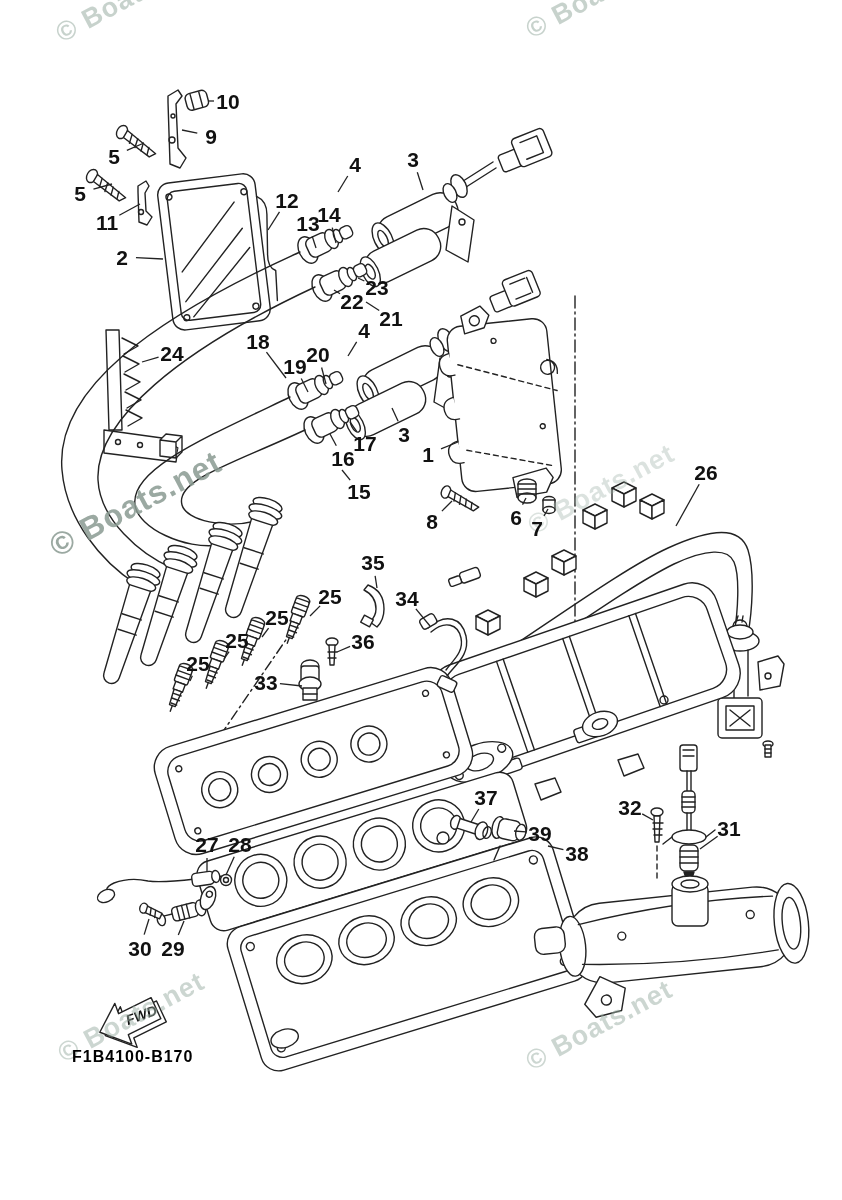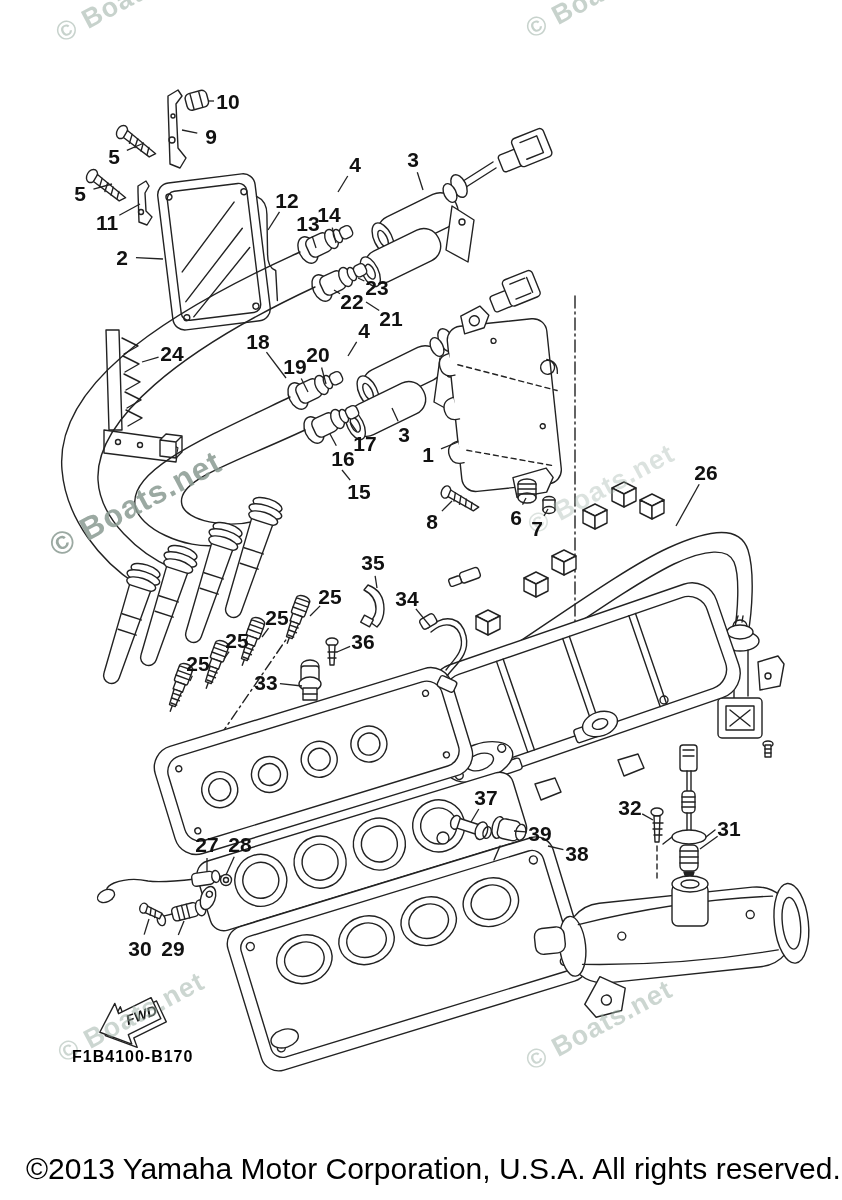--- a/index.html
+++ b/index.html
@@ -517,14 +517,13 @@
       <text x="207" y="844" class="callout-num">27</text>
       <line x1="234.23778588602903" y1="856.7591883952215" x2="226" y2="875" class="leader"></line>
       <text x="240" y="844" class="callout-num">28</text>
       <line x1="144.14958900821435" y1="934.6291020846427" x2="149" y2="919" class="leader"></line>
       <text x="140" y="948" class="callout-num">30</text>
       <line x1="178.28215642238928" y1="935.0347069632263" x2="184" y2="921" class="leader"></line>
       <text x="173" y="948" class="callout-num">29</text>
     </svg>
 
   <div class="part-code">F1B4100-B170</div>
-  <div class="copyright">©2013 Yamaha Motor Corporation, U.S.A. All rights reserved.</div>
 </div>
 
 </body></html>

